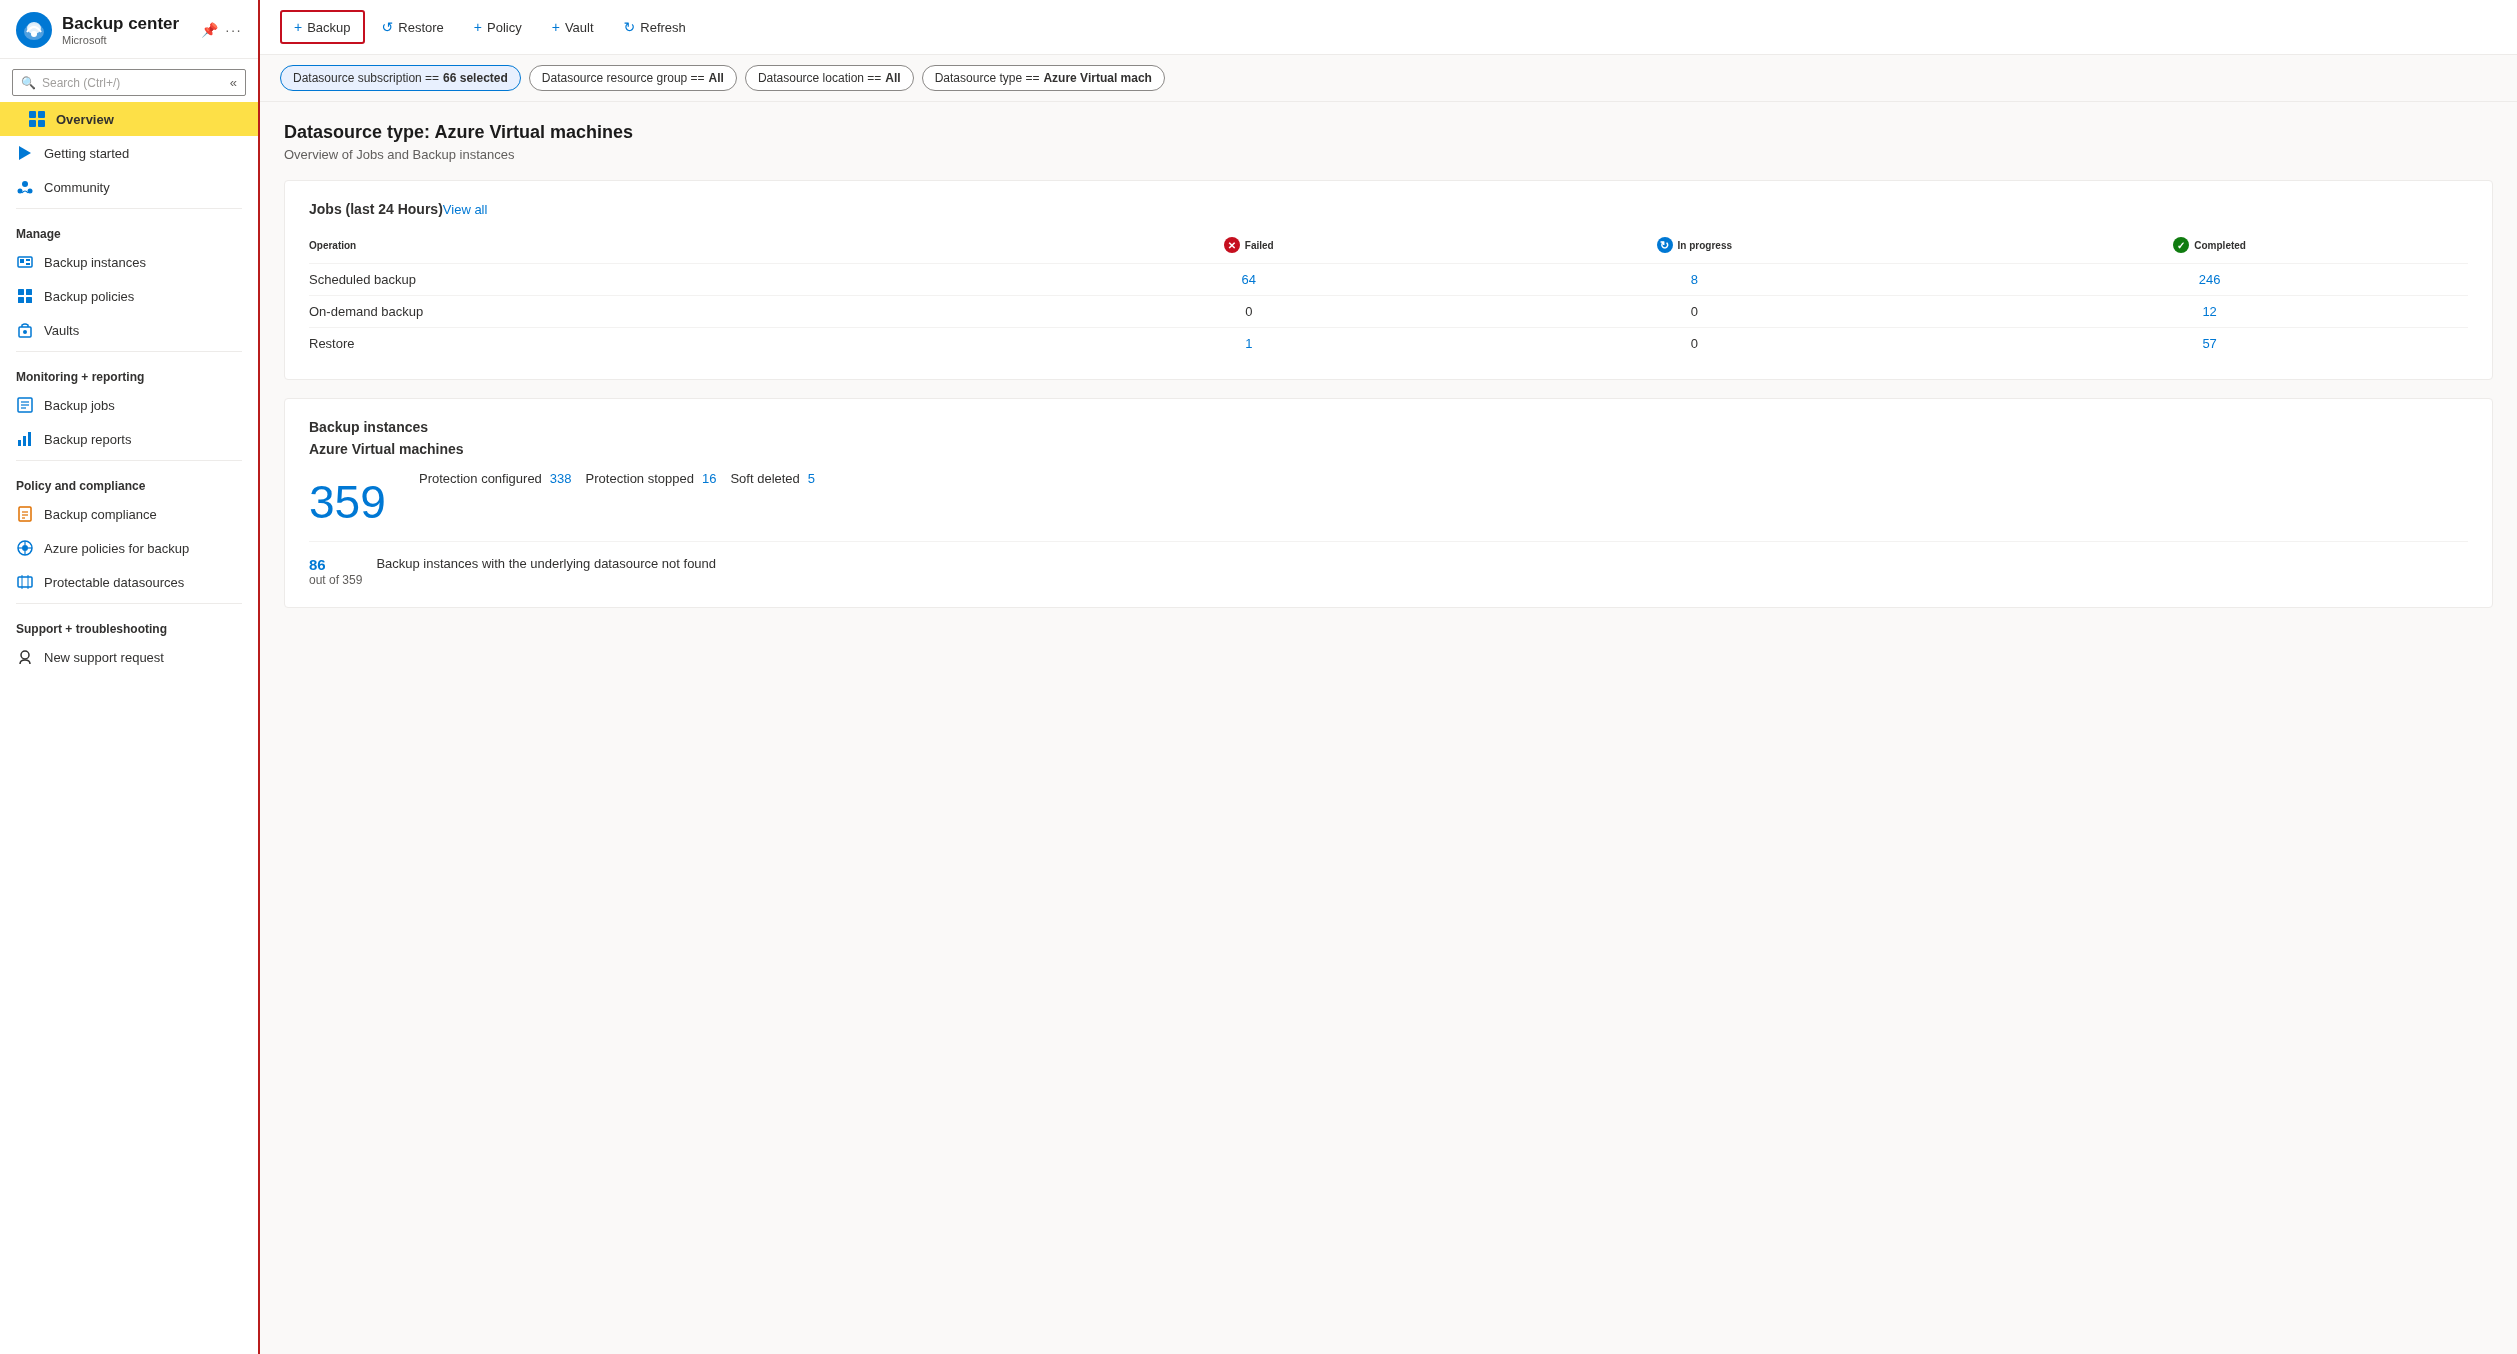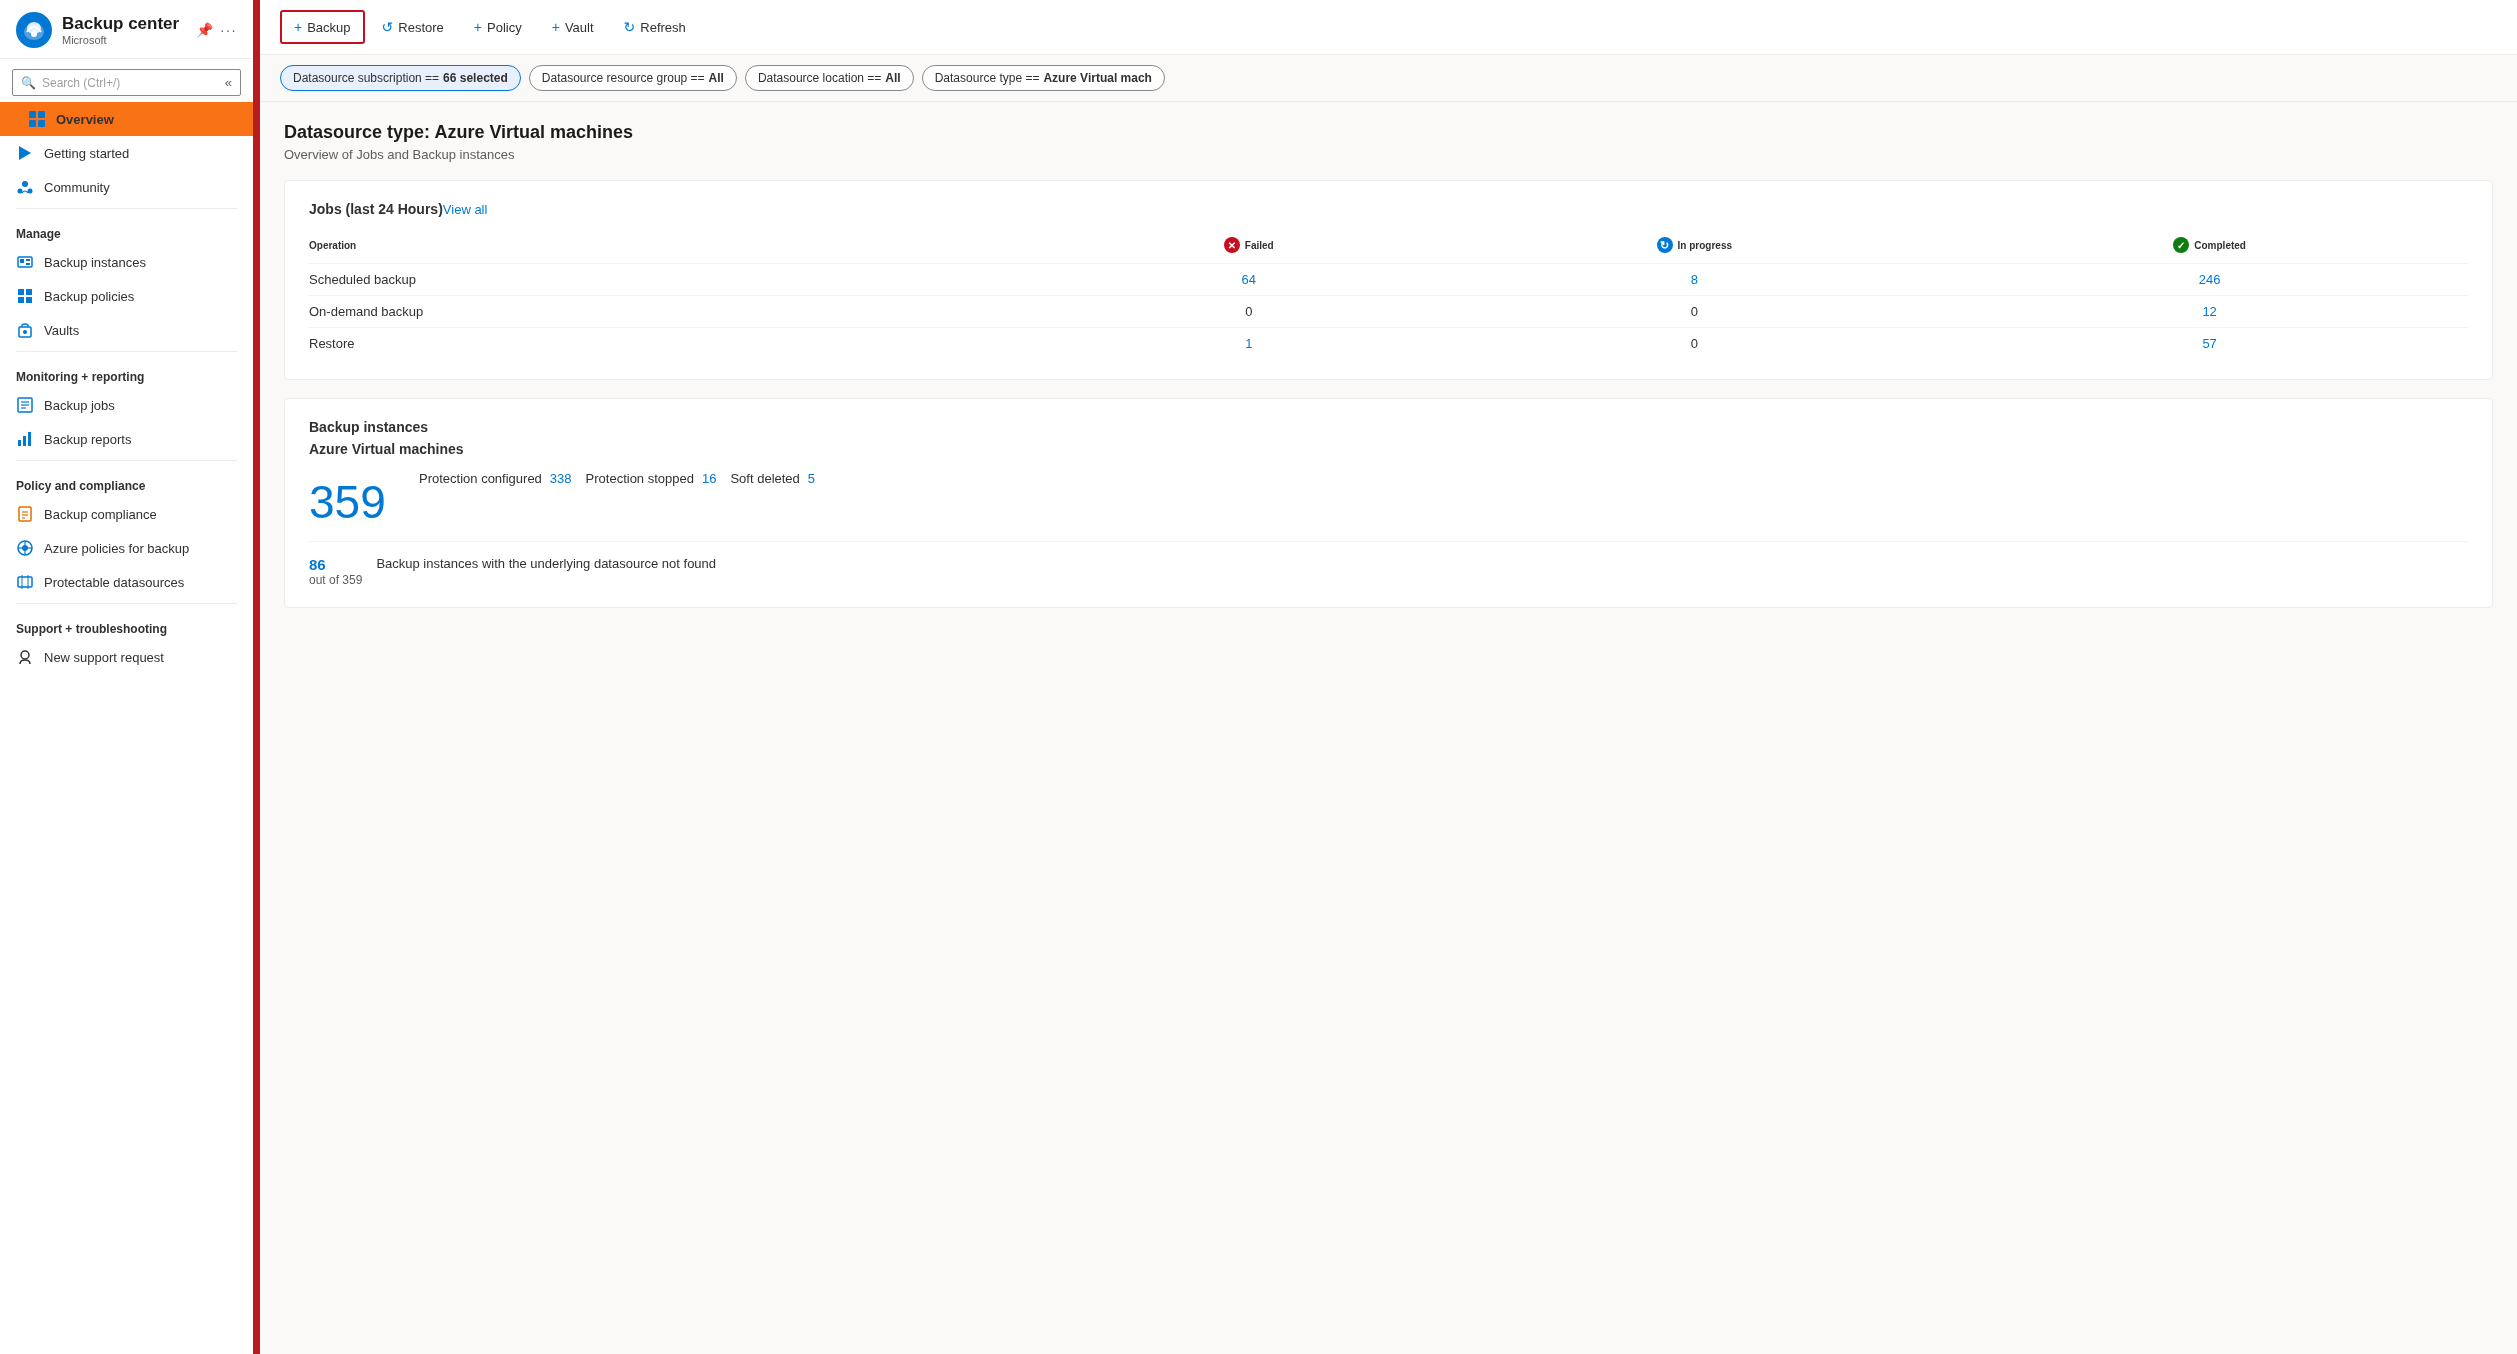--- a/index.html
+++ b/index.html
@@ -3,21 +3,21 @@
   <meta charset="utf-8">
   <style>
     * { box-sizing: border-box; margin: 0; padding: 0; }
     body { font-family: 'Segoe UI', Arial, sans-serif; font-size: 13px; color: #323130; background: #f3f2f1; display: flex; height: 100vh; overflow: hidden; }
 
     
     .sidebar {
       width: 260px;
       min-width: 260px;
       background: #fff;
-      border-right: 7px solid #b91c1c;
+      border-right: 2px solid #b91c1c;
       display: flex;
       flex-direction: column;
       overflow-y: auto;
       padding-bottom: 20px;
     }
     .sidebar-header {
       display: flex;
       align-items: center;
       padding: 12px 16px 10px 16px;
       border-bottom: 1px solid #edebe9;
@@ -50,21 +50,21 @@
 
     .nav-item {
       display: flex;
       align-items: center;
       padding: 8px 16px;
       cursor: pointer;
       gap: 10px;
       font-size: 13px;
       color: #323130;
     }
-    .nav-item.active { background: #f97316; font-weight: 600; padding-left: 28px; }
+    .nav-item.active { background: #fde047; font-weight: 600; padding-left: 28px; }
     .nav-icon { width: 18px; height: 18px; flex-shrink: 0; display: flex; align-items: center; justify-content: center; }
 
     .nav-section-label {
       padding: 14px 16px 4px 16px;
       font-size: 12px;
       font-weight: 600;
       color: #323130;
     }
     .nav-divider { border: none; border-top: 1px solid #edebe9; margin: 4px 16px; }
 

